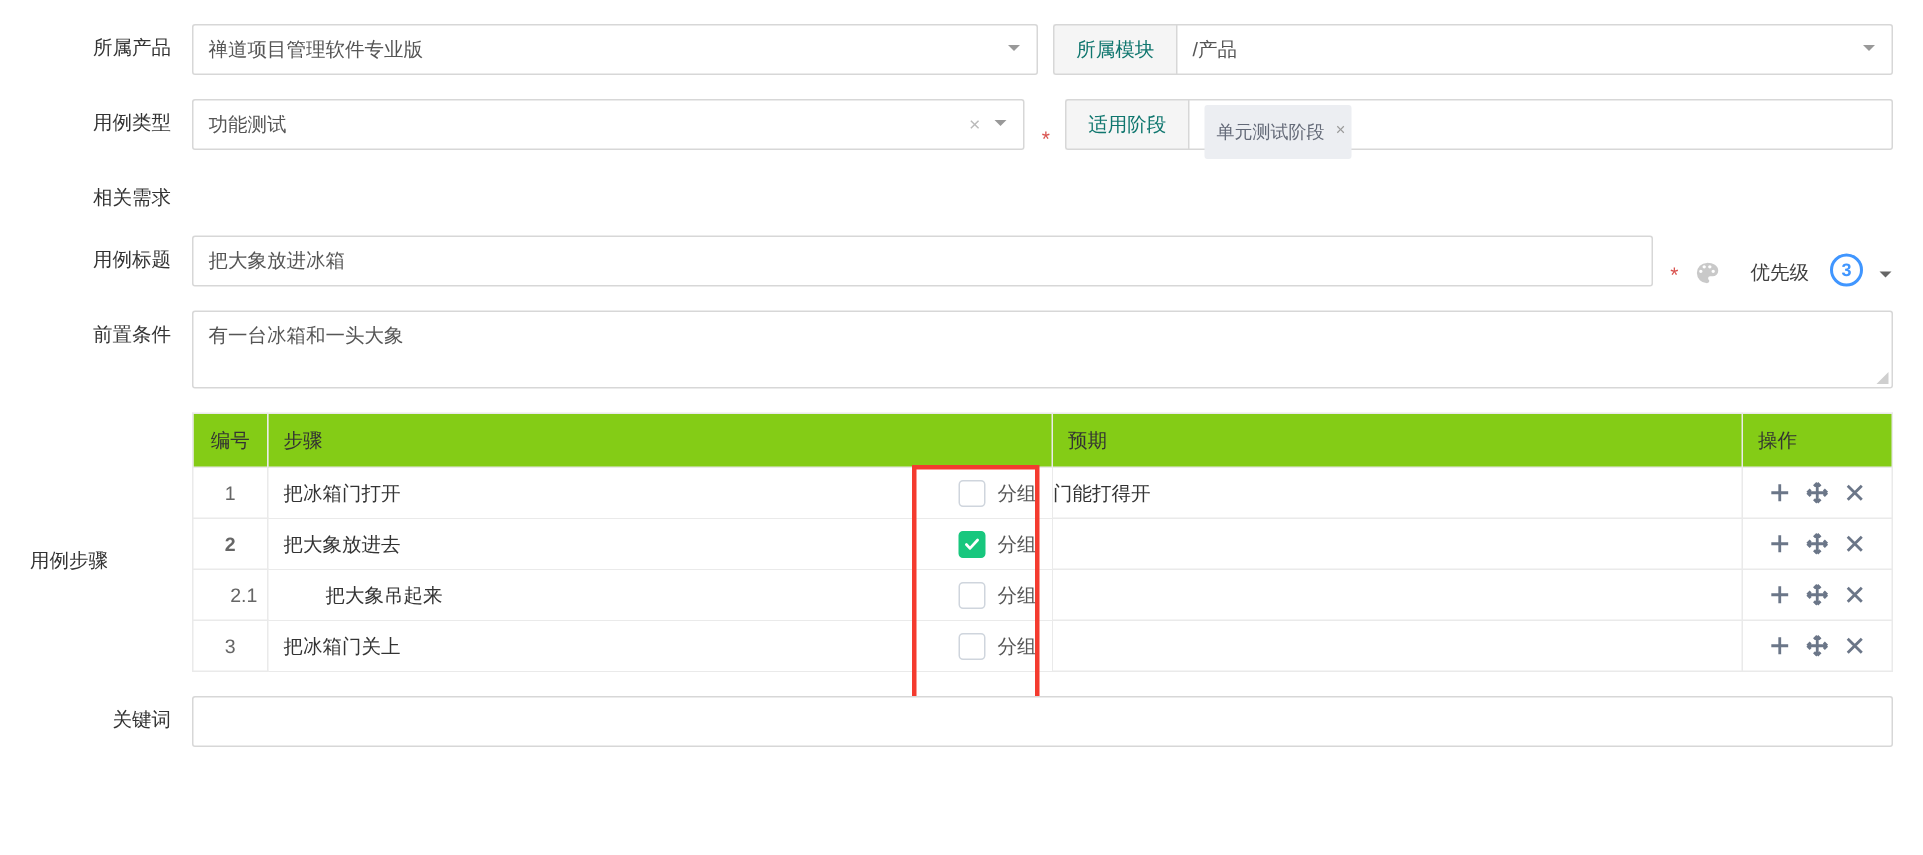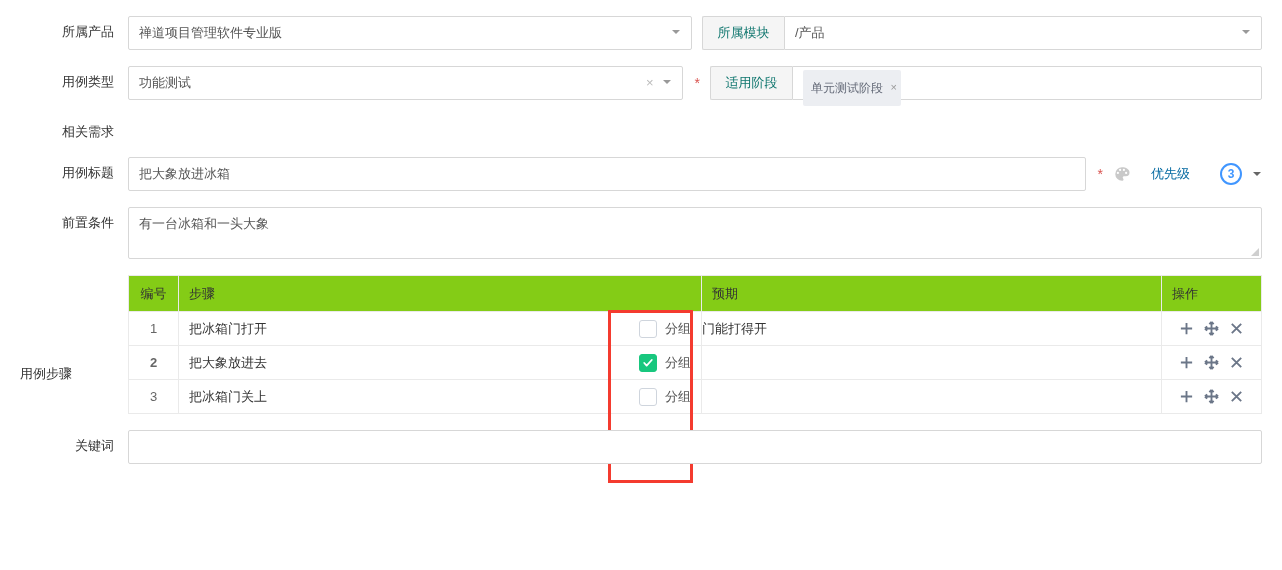--- a/index.html
+++ b/index.html
@@ -3,37 +3,37 @@
 <meta charset="utf-8">
 <style>
   * { box-sizing: border-box; margin: 0; padding: 0; }
   body { font-family: "Microsoft YaHei", Arial, sans-serif; font-size: 13px; color: #333; background: #fff; }
   .page { width: 1282px; padding: 16px 20px; position: relative; }
   .header { display: flex; justify-content: space-between; align-items: center; margin-bottom: 20px; }
   .header h2 { font-size: 15px; font-weight: bold; }
   .gear { cursor: pointer; color: #666; }
   .form-group { display: flex; align-items: flex-start; margin-bottom: 16px; }
   .label { width: 108px; text-align: right; padding-right: 14px; padding-top: 7px; font-size: 13px; color: #333; flex-shrink: 0; }
-  .ctrl-area { flex: 1; display: flex; align-items: center; gap: 10px; }
+  .ctrl-area { flex: 1; display: flex; align-items: flex-end; gap: 10px; }
   .select, .input, .textarea {
     border: 1px solid #d7d7d7; background: #fff; height: 34px; line-height: 32px;
     padding: 0 30px 0 10px; position: relative; border-radius: 2px; color: #555;
   }
   .select { position: relative; }
   .caret { position: absolute; right: 10px; top: 50%; transform: translateY(-50%); pointer-events: none; }
   .caret svg { width: 10px; height: 10px; fill: #999; }
   .clear-x { position: absolute; right: 28px; top: 50%; transform: translateY(-50%); color: #bbb; font-size: 13px; cursor: pointer; }
   .req-star { color: #d9534f; font-size: 14px; margin-left: 2px; }
   .pair-label { width: 82px; text-align: center; border: 1px solid #d7d7d7; background: #f5f5f5; height: 34px; line-height: 32px; border-right: none; border-radius: 2px 0 0 2px; color: #0f766e; }
   .pair-sel { flex: 1; border-radius: 0 2px 2px 0; }
   .tag { display: inline-block; background: #eceef2; color: #636977; padding: 2px 18px 2px 8px; border-radius: 2px; font-size: 12px; position: relative; margin-right: 4px; }
   .tag .x { position: absolute; right: 4px; top: 1px; font-size: 11px; color: #999; cursor: pointer; }
   .title-row .input { flex: 1; }
   .palette { width: 18px; height: 18px; color: #c7c7c7; display:flex; align-items:center; justify-content:center; }
-  .prio-label { margin: 0 20px 0 10px; color: #0369a1; }
+  .prio-label { margin: 0 4px 0 10px; color: #404040; }
   .prio-badge { width: 22px; height: 22px; border: 2px solid #4096ff; color: #4096ff; border-radius: 50%; display: inline-flex; align-items: center; justify-content: center; font-size: 12px; font-weight: bold; }
   .prio-caret svg { width: 10px; height: 10px; fill: #666; }
   .textarea { resize: both; width: 100%; height: 52px; padding: 6px 10px; line-height: 1.5; }
   .resize-grip { position:absolute; right:2px; bottom:2px; width:10px; height:10px; }
   .resize-grip::after { content:""; position:absolute; right:0; bottom:0; width:0; height:0; border-left:8px solid transparent; border-bottom:8px solid #cfcfcf; }
 
   
   .steps-wrap { display:flex; align-items:flex-start; margin-bottom: 16px; }
   .steps-label { width: 108px; text-align:left; padding-right:14px; padding-top: 90px; }
   table.steps { width: 100%; border-collapse: collapse; }
@@ -218,20 +218,50 @@
                   </span>
     <span>
                     <svg viewBox="0 0 16 16">
                       <path d="M3 3l10 10M13 3L3 13"></path>
                     </svg>
                   </span>
                 </div>
               </td>
             </tr>
             <tr>
+    <td class="num" style="padding-left:18px;">2.1</td>
+    <td class="desc sub">
+      <span class="txt sub2">把大象吊起来</span>
+      <span class="grp">
+        <span class="checkbox"></span>
+        <span class="grp-label">分组</span>
+      </span>
+    </td>
+    <td class="exp"></td>
+    <td class="act">
+                <div class="act-icons">
+    <span>
+                    <svg viewBox="0 0 16 16">
+                      <path d="M8 2v12M2 8h12"></path>
+                    </svg>
+                  </span>
+    <span>
+                    <svg viewBox="0 0 16 16">
+                      <path d="M8 1l2.3 2.3M8 1L5.7 3.3M8 1v14M8 15l2.3-2.3M8 15l-2.3-2.3M1 8l2.3-2.3M1 8l2.3 2.3M1 8h14M15 8l-2.3-2.3M15 8l-2.3 2.3"></path>
+                    </svg>
+                  </span>
+    <span>
+                    <svg viewBox="0 0 16 16">
+                      <path d="M3 3l10 10M13 3L3 13"></path>
+                    </svg>
+                  </span>
+                </div>
+              </td>
+            </tr>
+            <tr>
     <td class="num" style="">3</td>
     <td class="desc ">
       <span class="txt ">把冰箱门关上</span>
       <span class="grp">
         <span class="checkbox"></span>
         <span class="grp-label">分组</span>
       </span>
     </td>
     <td class="exp"></td>
     <td class="act">

